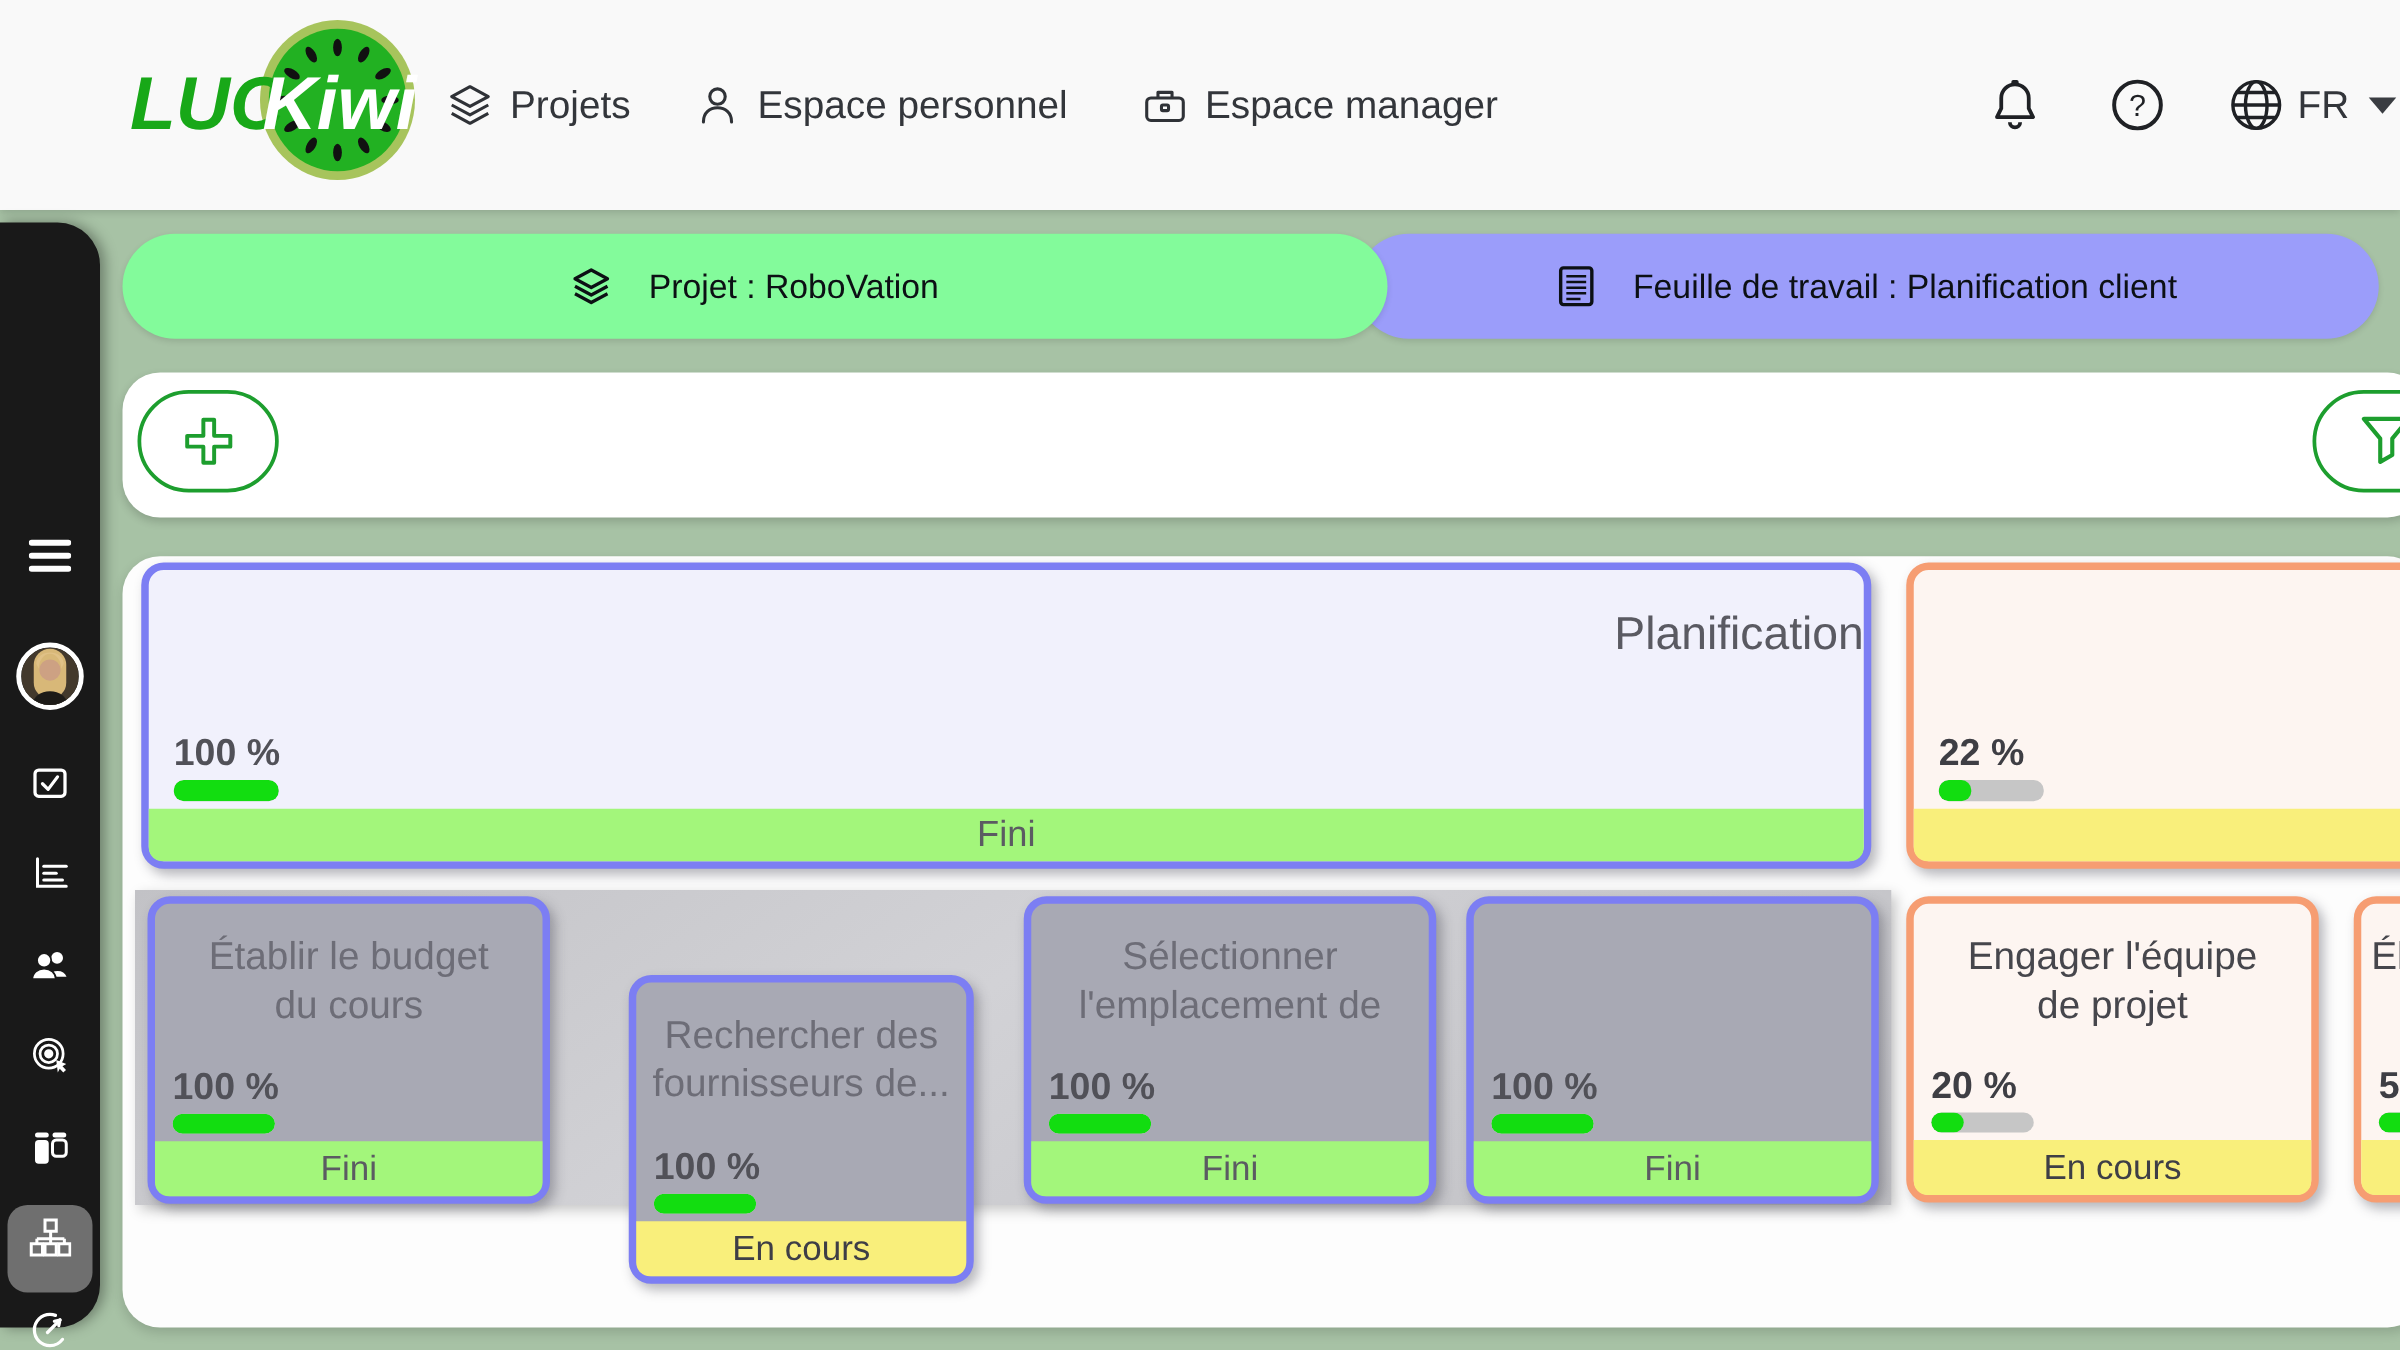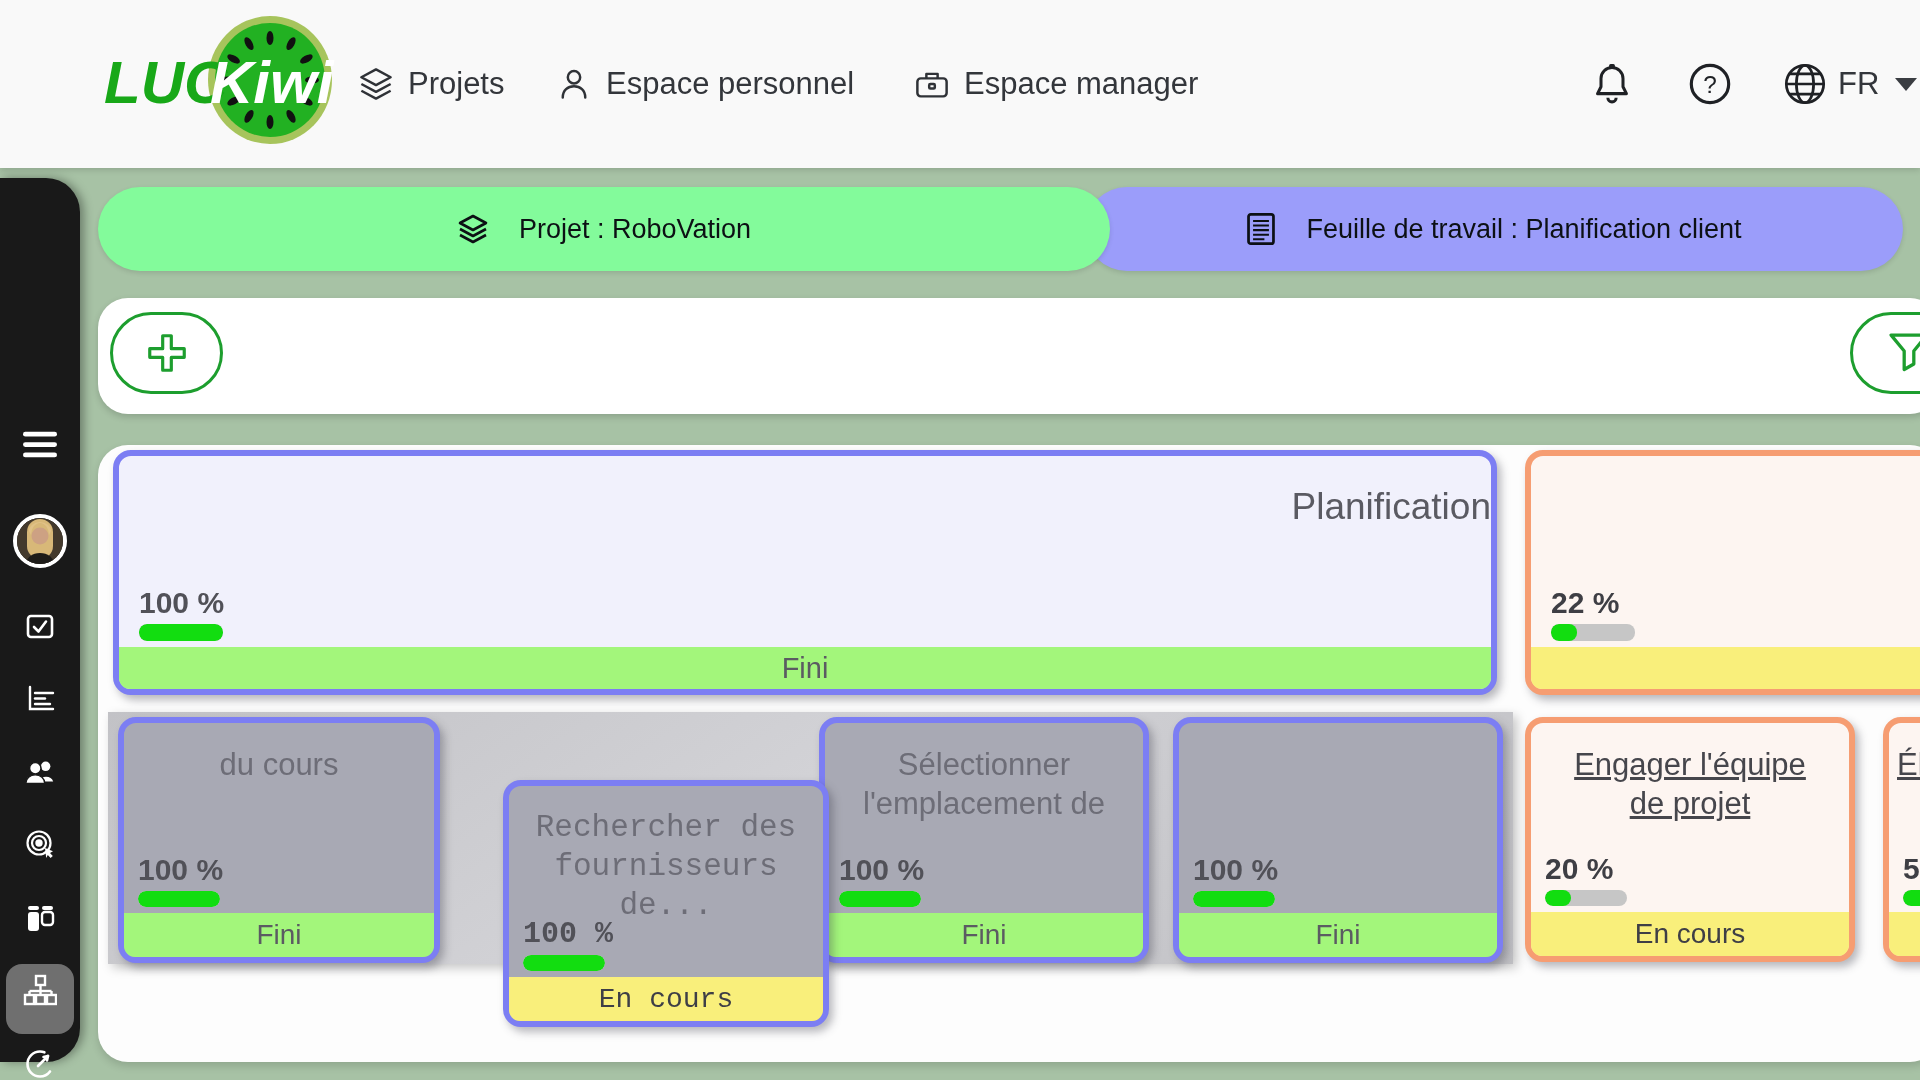--- a/index.html
+++ b/index.html
@@ -62,30 +62,30 @@
         box-shadow:4px 5px 9px rgba(55,55,70,.35);cursor:pointer;}
   .purpleb{border-color:#7c7ef3;}
   .orangeb{border-color:#f69d72;}
   .lav{background:#f1f1fc;}
   .dim{background:#a8a9b4;}
   .cream{background:#fdf5f1;}
 
   #card-planification{left:113px;top:450px;width:1384px;height:245px;}
   #card-group2{left:1525px;top:450px;width:1384px;height:245px;}
   #card-a{left:118px;top:717px;width:322px;height:246px;}
-  #card-b{left:503px;top:780px;width:326px;height:247px;z-index:4;font-family:Liberation Mono, monospace;}
+  #card-b{left:503px;top:780px;width:276px;height:247px;z-index:4;}
   #card-c{left:819px;top:717px;width:330px;height:246px;}
   #card-d{left:1173px;top:717px;width:330px;height:246px;}
   #card-e{left:1525px;top:717px;width:330px;height:245px;}
   #card-f{left:1883px;top:717px;width:330px;height:245px;}
 
   .title-parent{margin-top:30px;text-align:right;font-size:37px;color:#5a5a62;}
   .title-sub{margin-top:22px;text-align:center;font-size:31px;line-height:39px;}
   .dim .title-sub{color:#6d6d77;}
-  .cream .title-sub{color:#46464c;text-decoration:underline;}
+  .cream .title-sub{color:#46464c;}
   #card-f .title-sub{text-align:left;padding-left:8px;}
 
   .pctblock{position:absolute;left:14px;bottom:50px;}
   .parent .pctblock{left:20px;bottom:48px;}
   .pct{font-size:30px;font-weight:bold;color:#515158;}
   .cream .pct{color:#3e3e44;}
   .track{margin-top:4px;width:82px;height:16px;border-radius:8px;background:#c6c6c6;
          position:relative;overflow:hidden;}
   .parent .track{width:84px;height:17px;}
   .fill{position:absolute;left:0;top:0;bottom:0;border-radius:8px;background:#12dd10;min-width:26px;}
@@ -311,20 +311,21 @@
       <div class="pct">22 %</div>
       <div class="track">
         <div class="fill" style="width: 22%;"></div>
       </div>
     </div>
     <div class="status doing"></div>
   </div>
 
   <div class="card purpleb dim" id="card-a">
     <div class="title-sub">
+      <div>Établir le budget</div>
         <div>du cours</div>
     </div>
     <div class="pctblock">
       <div class="pct">100 %</div>
       <div class="track">
         <div class="fill" style="width: 100%;"></div>
       </div>
     </div>
     <div class="status done">Fini</div>
   </div>

